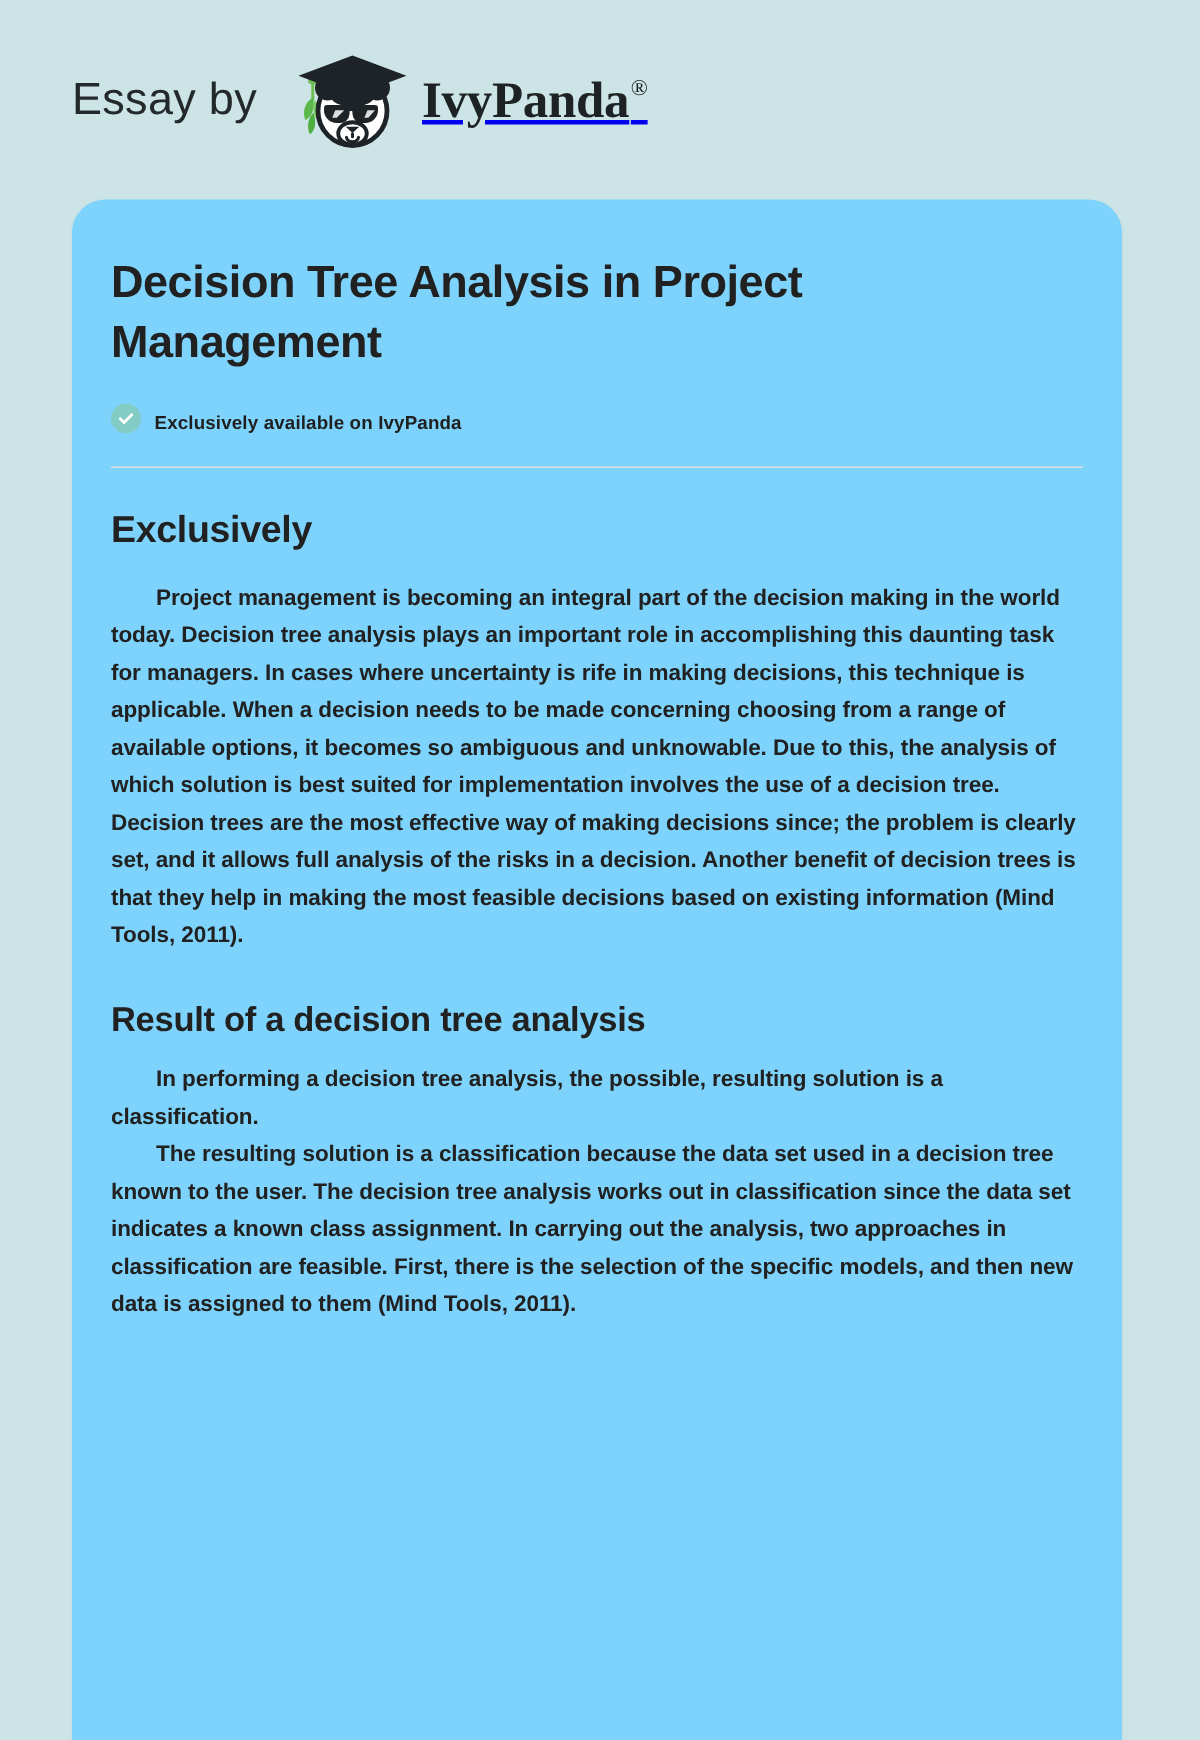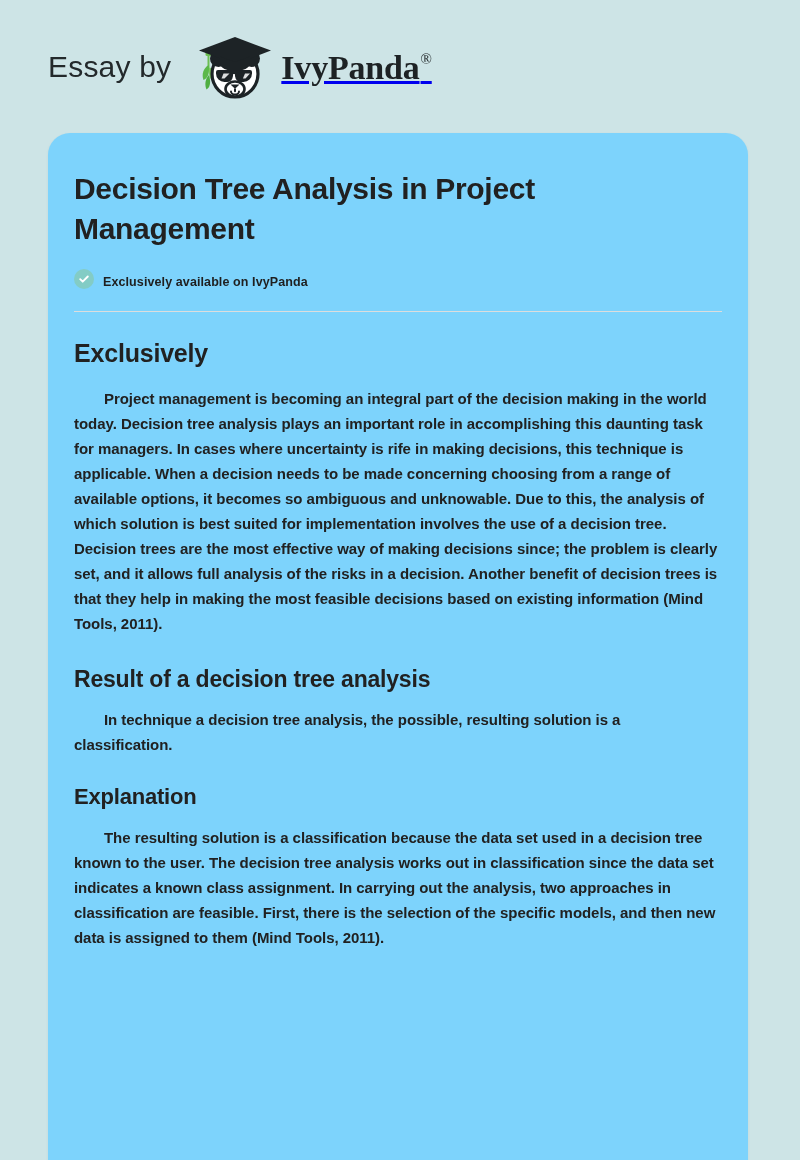--- a/index.html
+++ b/index.html
@@ -213,19 +213,18 @@
       </span>
       <span class="exclusive-text">Exclusively available on IvyPanda</span>
     </div>
 
     <hr class="divider">
 
     <h2 class="sec-h2">Exclusively</h2>
     <p class="para">Project management is becoming an integral part of the decision making in the world today. Decision tree analysis plays an important role in accomplishing this daunting task for managers. In cases where uncertainty is rife in making decisions, this technique is applicable. When a decision needs to be made concerning choosing from a range of available options, it becomes so ambiguous and unknowable. Due to this, the analysis of which solution is best suited for implementation involves the use of a decision tree. Decision trees are the most effective way of making decisions since; the problem is clearly set, and it allows full analysis of the risks in a decision. Another benefit of decision trees is that they help in making the most feasible decisions based on existing information (Mind Tools, 2011).</p>
 
     <h2 class="sec-h2 tight">Result of a decision tree analysis</h2>
-    <p class="para">In technique a decision tree analysis, the possible, resulting solution is a classification.</p>
-
-    <h2 class="sec-h2 tight-b">Explanation</h2>
+    <p class="para">In performing a decision tree analysis, the possible, resulting solution is a classification.</p>
+
     <p class="para">The resulting solution is a classification because the data set used in a decision tree known to the user. The decision tree analysis works out in classification since the data set indicates a known class assignment. In carrying out the analysis, two approaches in classification are feasible. First, there is the selection of the specific models, and then new data is assigned to them (Mind Tools, 2011).</p>
 
   </div>
 </div>
 
 </body></html>

